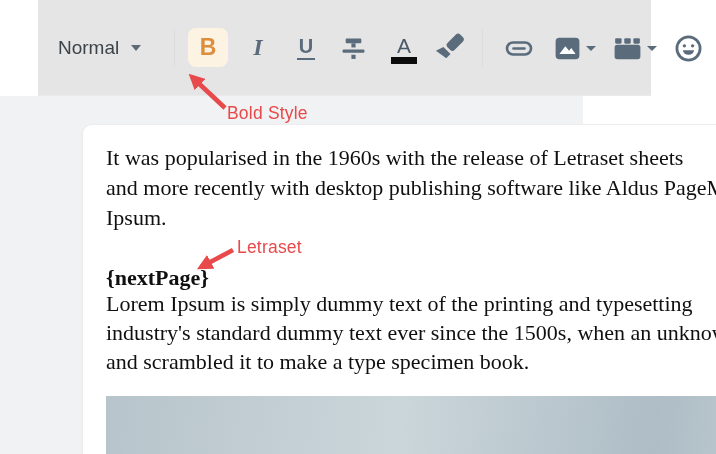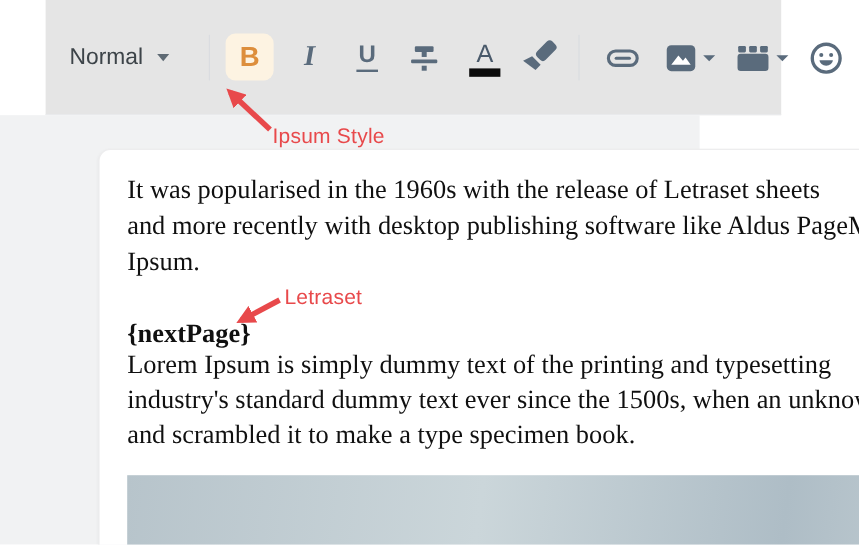--- a/index.html
+++ b/index.html
@@ -150,21 +150,21 @@
       <div class="docline shortline" style="top:138px">{nextPage}</div>
 
       <div class="docline p2line" style="top:164px">Lorem Ipsum is simply dummy text of the printing and typesetting</div>
       <div class="docline p2line" style="top:193px">industry's standard dummy text ever since the 1500s, when an unknown</div>
       <div class="docline p2line" style="top:222px">and scrambled it to make a type specimen book.</div>
 
       <div class="inline-image" style="background: linear-gradient(97deg, rgb(183, 196, 203) 0%, rgb(203, 214, 218) 42%, rgb(174, 189, 198) 78%, rgb(195, 206, 211) 100%);"></div>
     </div>
   </div>
 
-  <div class="ann-label" style="left:227px;top:103px">Ipsum Style</div>
+  <div class="ann-label" style="left:227px;top:103px">Bold Style</div>
   <svg class="ann-arrow" style="left:178px;top:62px" width="56" height="52">
     <defs>
       <marker id="ah1" markerWidth="3.4" markerHeight="3.4" refX="2.4" refY="1.7" orient="auto">
         <path d="M0,0 L3.4,1.7 L0,3.4 Z"></path>
       </marker>
     </defs>
     <line x1="47" y1="46" x2="14" y2="15" stroke-width="4.6" marker-end="url(#ah1)"></line>
   </svg>
 
   <div class="ann-label" style="left:237px;top:237px">Letraset</div>

